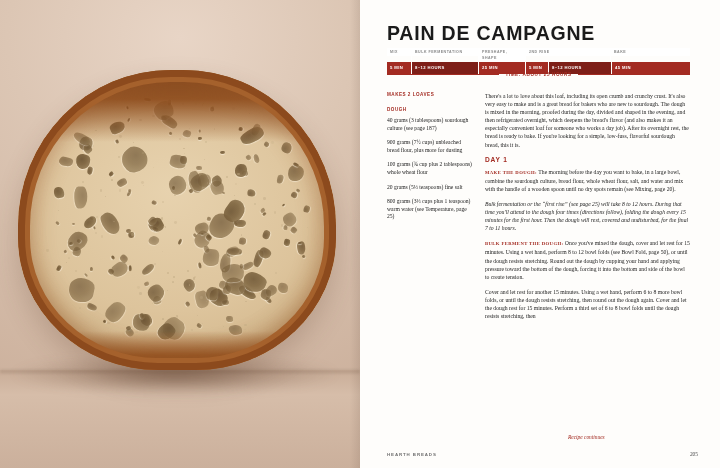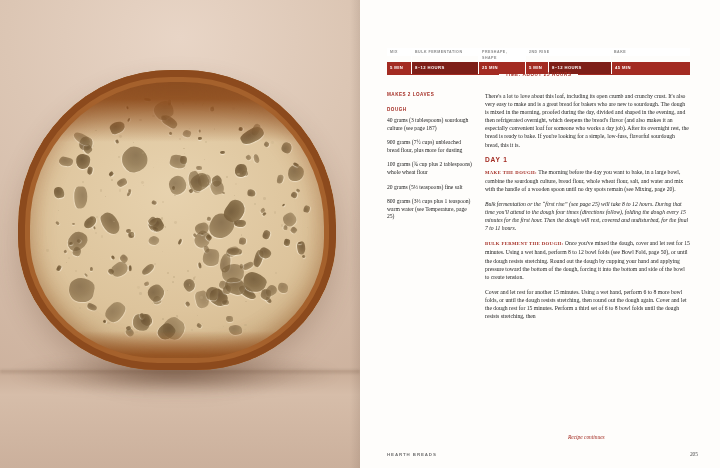--- a/index.html
+++ b/index.html
@@ -573,20 +573,21 @@
       <div class="crust-top"></div>
       <div class="crust-bottom"></div>
       <div class="crust"></div>
     </div>
 
     <div class="page-gutter"></div>
   </div>
 
   <div class="text-page">
 
+    <h1 class="title">PAIN DE CAMPAGNE</h1>
 
     <div class="timeline">
       <div class="timeline-row">
         <div class="tl-cell tl-mix">
             <div class="tl-head">MIX</div>
           </div>
         <div class="tl-cell tl-bulk">
             <div class="tl-head">BULK FERMENTATION</div>
           </div>
         <div class="tl-cell tl-pre">

